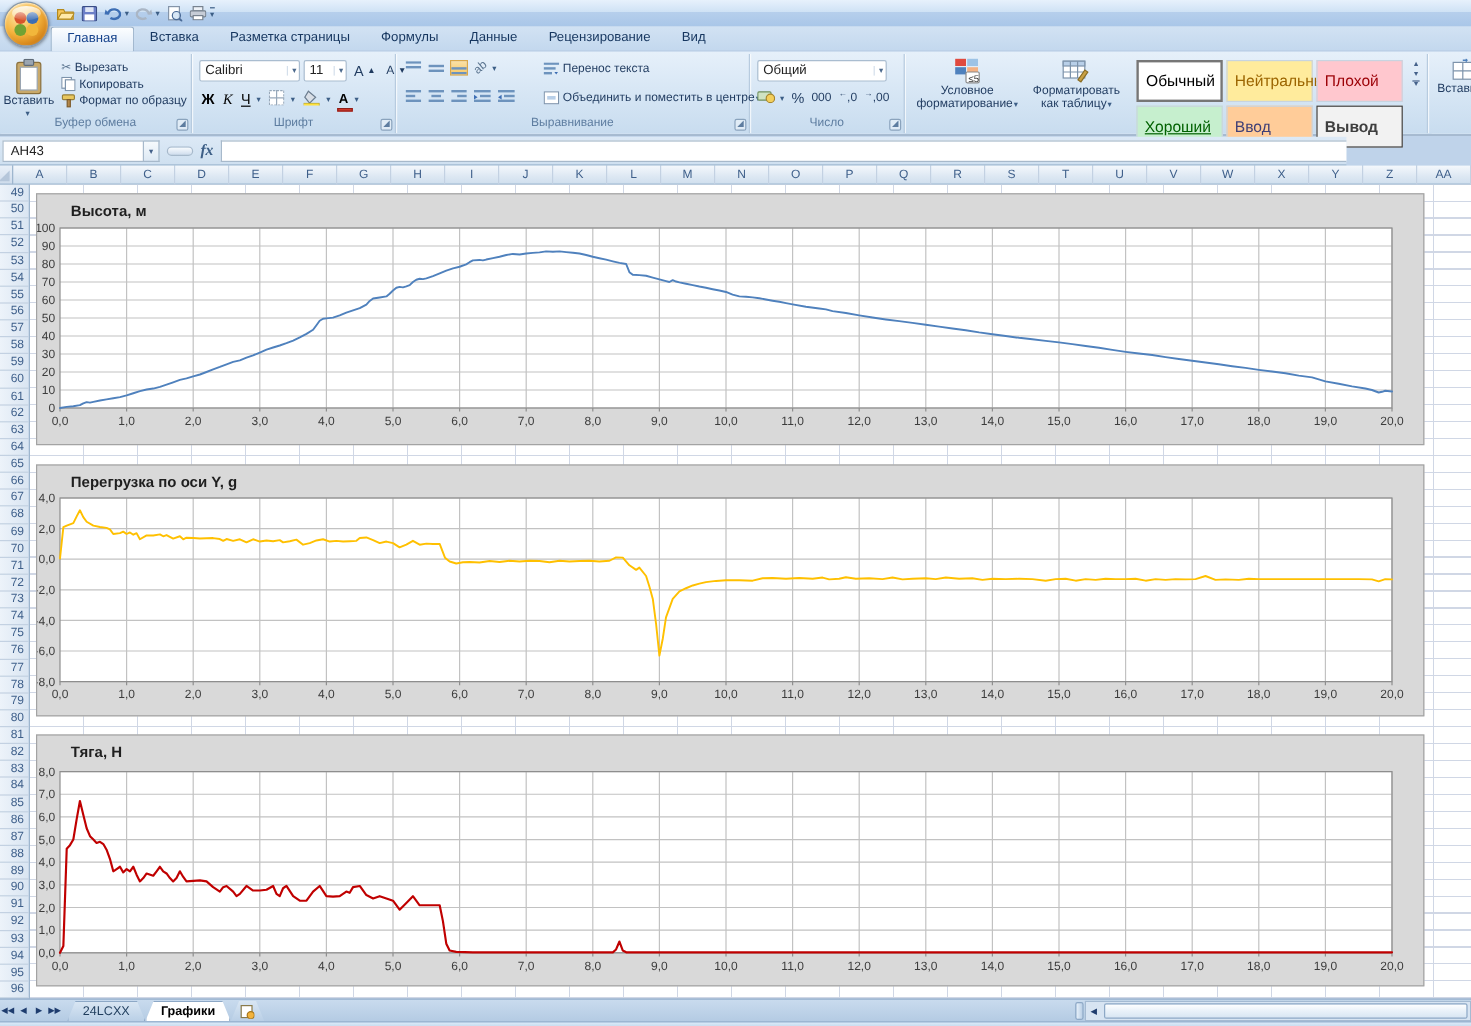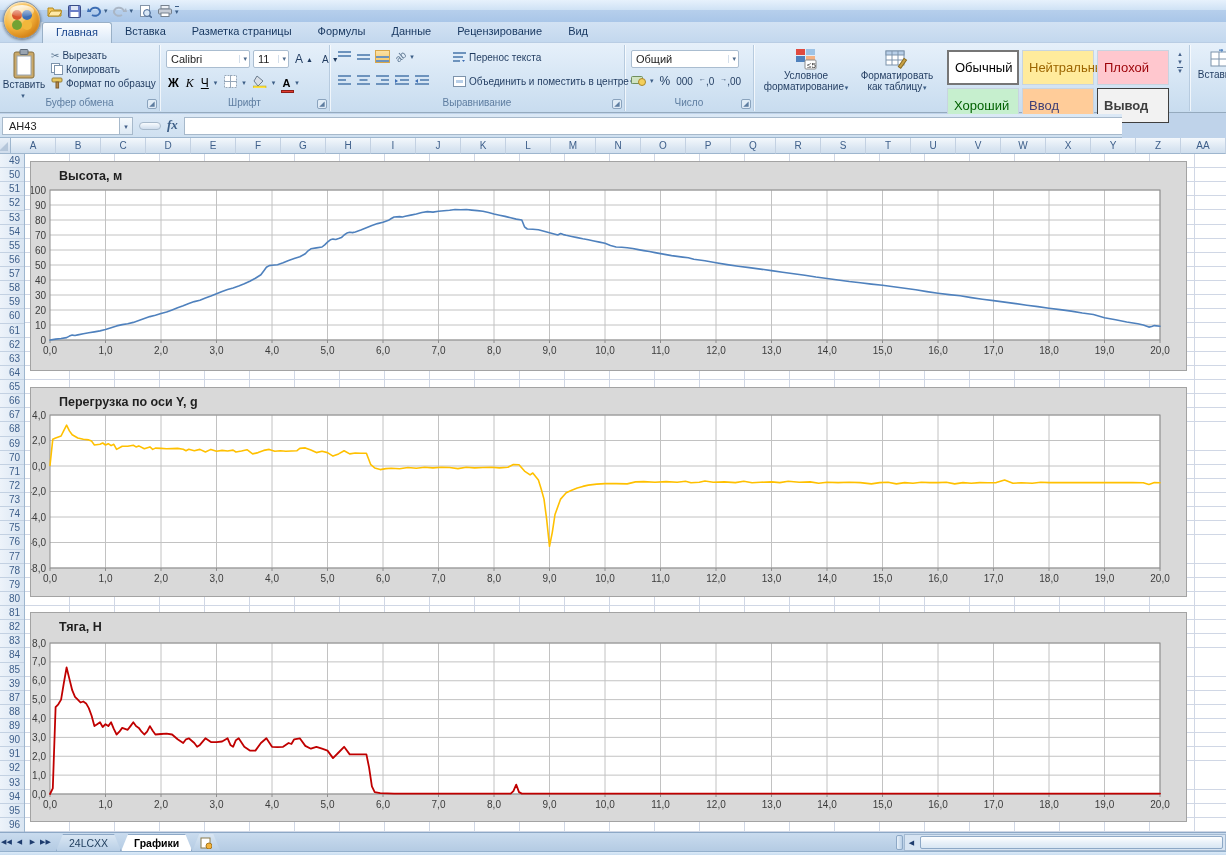--- a/index.html
+++ b/index.html
@@ -366,21 +366,21 @@
           <line x1="13" y1="3" x2="13" y2="17" stroke="#7d93ab"></line>
           <line x1="1" y1="12" x2="19" y2="12" stroke="#7d93ab"></line>
           <rect x="16" y="10" width="3" height="10" transform="rotate(35 17 15)" fill="#c9a145" stroke="#8a6d24"></rect>
         </svg>
       <span><span>Форматировать</span><br><span>как таблицу</span> <span class="caret">▾</span></span>
     </div>
     <div id="style-gallery" style="position:absolute; left:190px; top:5px; width:226px; display:grid; grid-template-columns:repeat(3,72px); gap:3px;">
         <div class="swatch" style="background: rgb(255, 255, 255); color: rgb(0, 0, 0); border: 2px solid rgb(118, 118, 118);">Обычный</div>
         <div class="swatch" style="background: rgb(255, 235, 156); color: rgb(156, 101, 0);">Нейтральный</div>
         <div class="swatch" style="background: rgb(255, 199, 206); color: rgb(156, 0, 6);">Плохой</div>
-        <div class="swatch" style="background: rgb(198, 239, 206); color: rgb(0, 97, 0);">Хороший</div>
+        <div class="swatch" style="background: rgb(198, 239, 206); color: rgb(0, 97, 0); text-decoration: underline;">Хороший</div>
         <div class="swatch" style="background: rgb(255, 204, 153); color: rgb(63, 63, 118);">Ввод</div>
         <div class="swatch" style="background: rgb(242, 242, 242); color: rgb(63, 63, 63); border: 1.5px solid rgb(63, 63, 63); font-weight: bold;">Вывод</div>
       </div>
     <div style="position:absolute; right:3px; top:6px; width:12px; display:flex; flex-direction:column; gap:2px; align-items:center;">
       <span style="font-size:6px; color:#44618a;">▲</span>
       <span style="font-size:6px; color:#44618a;">▼</span>
       <span style="font-size:6px; color:#44618a; border-top:1px solid #44618a;">▼</span>
     </div>
   </div>
 
@@ -466,21 +466,21 @@
     <div class="rowhead">76</div>
     <div class="rowhead">77</div>
     <div class="rowhead">78</div>
     <div class="rowhead">79</div>
     <div class="rowhead">80</div>
     <div class="rowhead">81</div>
     <div class="rowhead">82</div>
     <div class="rowhead">83</div>
     <div class="rowhead">84</div>
     <div class="rowhead">85</div>
-    <div class="rowhead">39</div>
+    <div class="rowhead">86</div>
     <div class="rowhead">87</div>
     <div class="rowhead">88</div>
     <div class="rowhead">89</div>
     <div class="rowhead">90</div>
     <div class="rowhead">91</div>
     <div class="rowhead">92</div>
     <div class="rowhead">93</div>
     <div class="rowhead">94</div>
     <div class="rowhead">95</div>
     <div class="rowhead">96</div>

